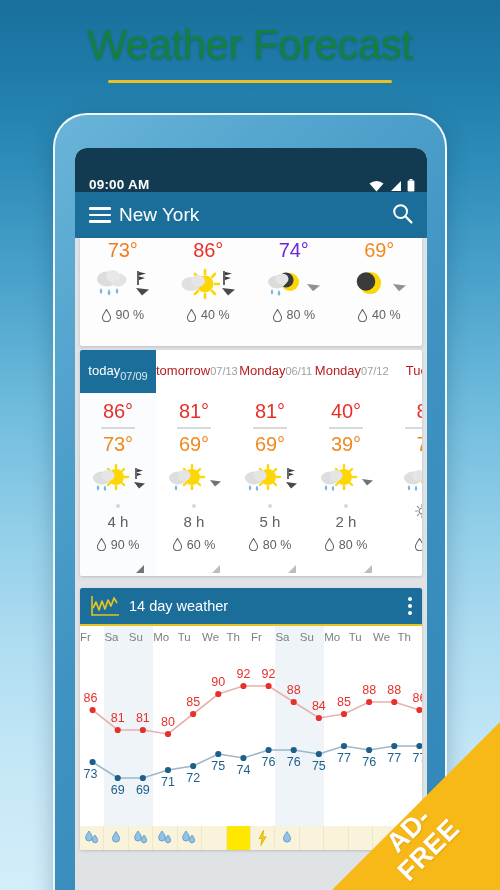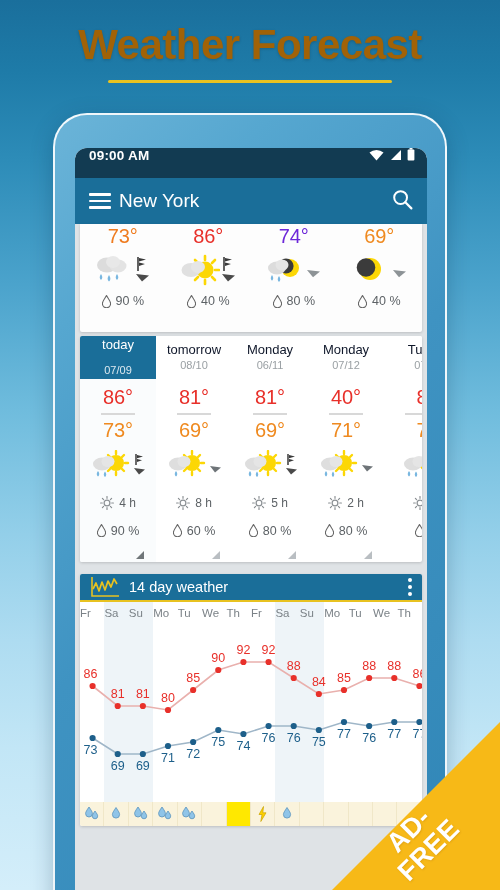--- a/index.html
+++ b/index.html
@@ -8,21 +8,21 @@
     font-family:"Liberation Sans", sans-serif;
     background:linear-gradient(180deg,
       #1a6f9c 0%, #1e7ba8 8%, #2d8cb8 18%, #4ba3cc 32%,
       #6fbcdd 46%, #93cfe9 60%, #aedcf1 72%, #c2e6f6 84%, #d4eefa 100%);
     position:relative;
   }
 
   
   .heading-wrap { position:absolute; top:22px; left:0; width:500px; text-align:center; }
   .heading-title {
-    font-size:42px; font-weight:bold; color:#a16207; letter-spacing:-0.5px;
+    font-size:42px; font-weight:normal; color:#15803d; letter-spacing:-0.5px;
     text-shadow:0 1px 3px rgba(0,0,0,.18); line-height:1.1;
   }
   .heading-rule { width:284px; height:3px; background:#e8c220; margin:12px auto 0; border-radius:2px; }
 
   
   .phone {
     position:absolute; left:53px; top:113px; width:394px; height:820px;
     background:linear-gradient(135deg,#6bb4d8 0%,#56a7d0 18%,#3f93c2 48%,#2f85b6 100%);
     border-radius:34px 34px 0 0;
     border:2px solid rgba(255,255,255,.92);
@@ -30,22 +30,22 @@
     box-shadow:0 6px 22px rgba(0,40,70,.25);
     overflow:hidden;
   }
   .screen {
     position:absolute; left:20px; top:33px; width:352px; height:790px;
     background:#f0f0f0; border-radius:12px 12px 0 0; overflow:hidden;
   }
 
   
   .statusbar {
-    height:30px; background:#123b52; display:flex; align-items:flex-start;
-    padding:0 12px 18px 14px; border-radius:10px 10px 0 0;
+    height:44px; background:#123b52; display:flex; align-items:flex-end;
+    padding:0 12px 0 14px; border-radius:10px 10px 0 0;
   }
   .status-time { color:#fff; font-size:13.5px; font-weight:bold; letter-spacing:.2px; }
   .status-icons { margin-left:auto; display:flex; align-items:center; gap:5px; }
 
   
   .appbar {
     height:46px; background:#1a6e99; display:flex; align-items:center; padding:0 14px;
   }
   .hamburger { width:22px; display:flex; flex-direction:column; gap:4px; cursor:pointer; }
   .hamburger span { display:block; height:2.6px; background:#fff; border-radius:1px; }
@@ -66,52 +66,52 @@
   .hour-icons { height:46px; display:flex; align-items:center; justify-content:center; gap:1px; }
   .hour-rain { display:flex; align-items:center; gap:5px; font-size:12.5px; color:#5d6266; margin-top:1px; }
 
   
   .daily-card {
     background:#fff; margin:4px 5px 0; border-radius:2px;
     box-shadow:0 1px 3px rgba(0,0,0,.16); overflow:hidden;
   }
   .day-tabs { display:flex; height:43px; }
   .day-tab {
-    flex:0 0 76px; display:flex; flex-direction:column; align-items:center; justify-content:center;
+    flex:0 0 76px; display:flex; flex-direction:row; align-items:center; justify-content:center;
     background:#fff; cursor:pointer;
   }
   .day-tab.active { background:#1a6e99; }
-  .day-tab .dname { font-size:13px; color:#0f172a; line-height:1.15; }
+  .day-tab .dname { font-size:13px; color:#b91c1c; line-height:1.15; }
   .day-tab .ddate { font-size:11px; color:#9aa0a4; line-height:1.3; }
   .day-tab.active .dname { color:#fff; }
   .day-tab.active .ddate { color:#dce9f0;margin-top:10px; }
 
   .day-body { display:flex; }
   .day-col { flex:0 0 76px; display:flex; flex-direction:column; align-items:center; padding:7px 0 0; }
   .day-col.sel { background:#fafcfd; }
   .d-high { font-size:20px; color:#e8302a; line-height:1.15; }
   .d-div { width:34px; height:1.5px; background:#d8d8d8; margin:4px 0; }
   .d-low { font-size:20px; color:#ef8a20; line-height:1.15; }
   .d-icons { height:45px; display:flex; align-items:center; justify-content:center; gap:1px; margin-top:3px; }
-  .d-sun { display:flex; align-items:center; gap:5px; font-size:12px; color:#5d6266; height:26px; }
+  .d-sun { display:flex; align-items:center; gap:5px; font-size:15px; color:#5d6266; height:26px;flex-direction:column; }
   .d-rain { display:flex; align-items:center; gap:5px; font-size:12.5px; color:#5d6266; height:30px; }
   .d-corner { width:100%; height:16px; position:relative; }
   .d-corner i {
     position:absolute; right:12px; bottom:3px; width:0; height:0;
     border-left:8px solid transparent; border-bottom:8px solid #b9bec2;
   }
   .d-corner.strong i { border-bottom-color:#707679; }
 
   
   .chart-card {
     background:#fff; margin:12px 5px 0; border-radius:2px;
     box-shadow:0 1px 3px rgba(0,0,0,.16); overflow:hidden;
   }
   .chart-head {
-    height:28px; background:#1a6e99; display:flex; align-items:center; padding:0 10px;
+    height:38px; background:#1a6e99; display:flex; align-items:center; padding:0 10px;
     border-bottom:2px solid #e8c220;
   }
   .chart-head-title { color:#fff; font-size:14.5px; margin-left:9px; }
   .kebab { margin-left:auto; display:flex; flex-direction:column; gap:3px; cursor:pointer; }
   .kebab i { width:4px; height:4px; background:#fff; border-radius:50%; display:block; }
 
   .chart-body { position:relative; height:200px; background:#fff; }
   .chart-cols { position:absolute; inset:0; display:flex; }
   .chart-col { flex:1; }
   .chart-col.wk { background:#eef4f8; }
@@ -297,21 +297,21 @@
       </div>
 
       <div class="daily-card">
         <div class="day-tabs">
           <div class="day-tab active">
             <div class="dname">today</div>
             <div class="ddate">07/09</div>
           </div>
           <div class="day-tab">
             <div class="dname">tomorrow</div>
-            <div class="ddate">08/10</div>
+            <div class="ddate">07/13</div>
           </div>
           <div class="day-tab">
             <div class="dname">Monday</div>
             <div class="ddate">06/11</div>
           </div>
           <div class="day-tab">
             <div class="dname">Monday</div>
             <div class="ddate">07/12</div>
           </div>
           <div class="day-tab">
@@ -488,21 +488,21 @@
               <span>80 %</span>
             </div>
             <div class="d-corner">
                 <i></i>
               </div>
           </div>
 
           <div class="day-col">
             <div class="d-high">40°</div>
             <div class="d-div"></div>
-            <div class="d-low">71°</div>
+            <div class="d-low">39°</div>
             <div class="d-icons">
               <svg width="42" height="34" viewBox="0 0 42 34">
                 <g fill="#fcd705">
                     <circle cx="26" cy="13" r="8"></circle>
                 <g stroke="#fcd705" stroke-width="2.4" stroke-linecap="round">
                   <line x1="26" y1="1" x2="26" y2="4"></line>
                       <line x1="26" y1="22" x2="26" y2="25"></line>
                   <line x1="14" y1="13" x2="17" y2="13"></line>
                       <line x1="35" y1="13" x2="38" y2="13"></line>
                   <line x1="18" y1="5" x2="20" y2="7"></line>

